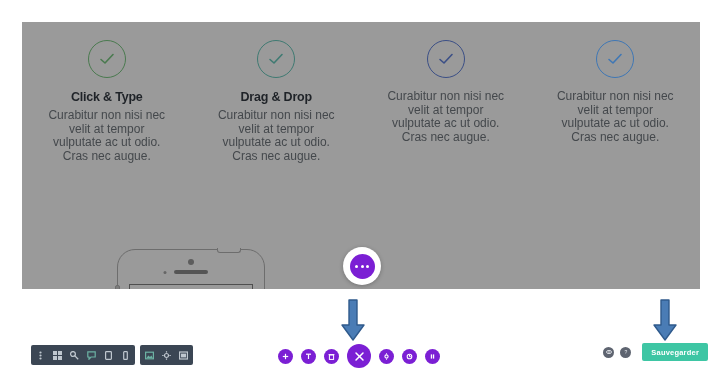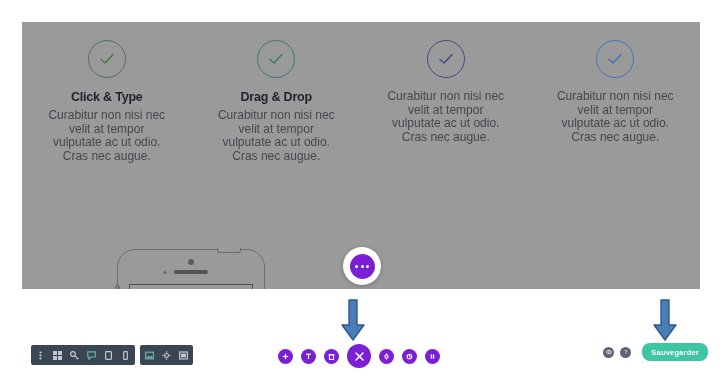--- a/index.html
+++ b/index.html
@@ -205,21 +205,21 @@
   .rbtn{
     width:11px;height:11px;border-radius:50%;
     background:#5e6470;
     display:flex;align-items:center;justify-content:center;
     color:#e6e9ed;
   }
   #save-button{
     background:#3ec6a4;
     color:#ffffff;
     border:none;
-    border-radius:8px;
+    border-radius:2px;
     height:18px;
     padding:0 9px;
     font-family:"Liberation Sans", sans-serif;
     font-size:7.5px;
     font-weight:bold;
     letter-spacing:.2px;
     cursor:pointer;
     margin-left:5px;
   }
 </style>

